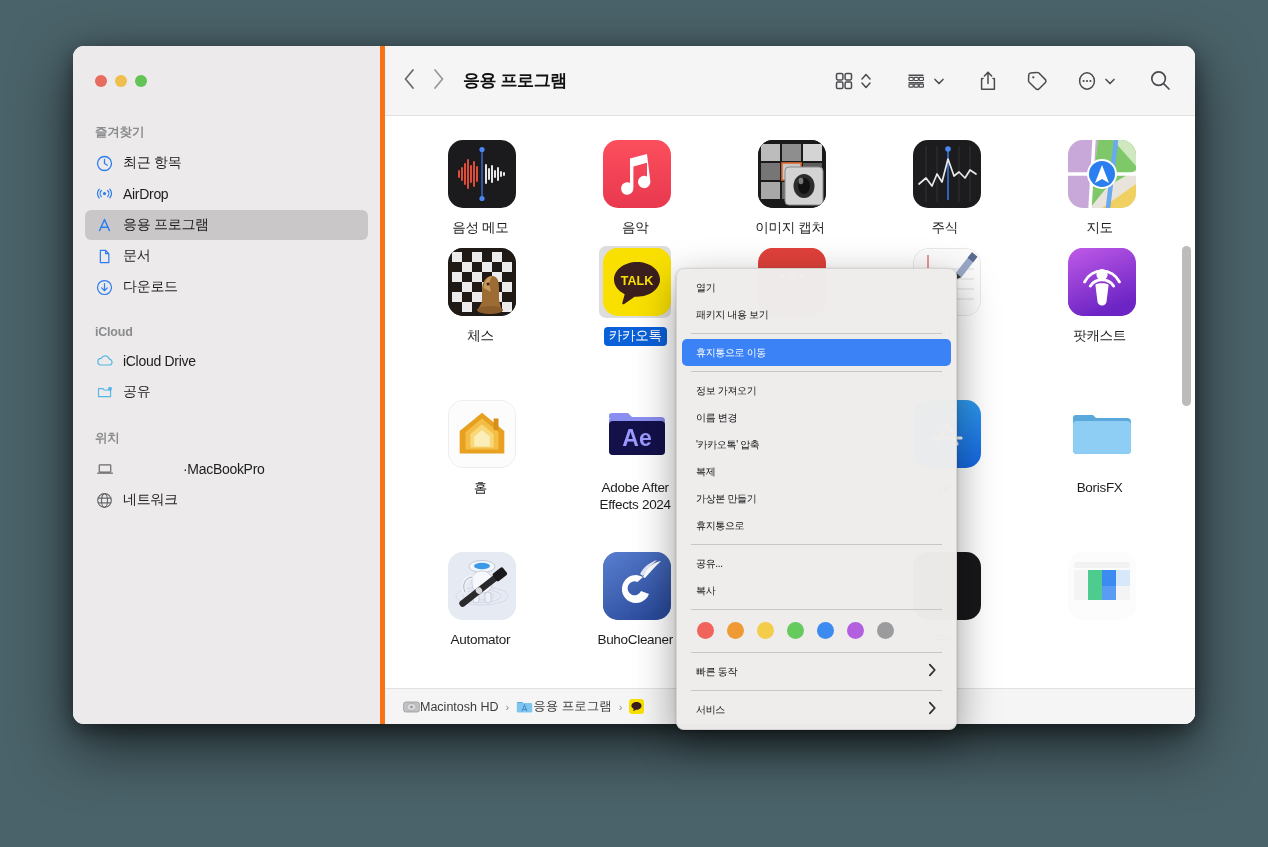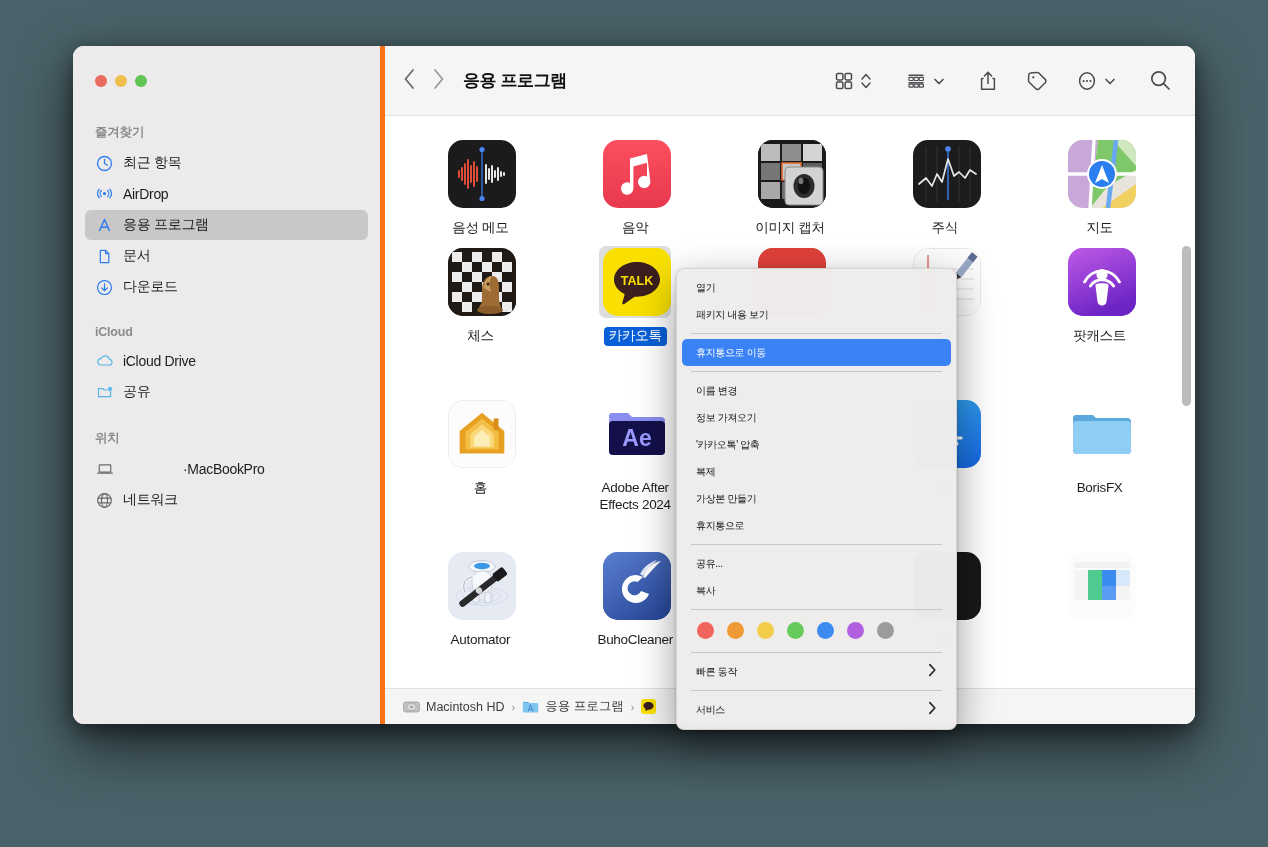--- a/index.html
+++ b/index.html
@@ -161,21 +161,21 @@
   
   .pathbar {
     flex: 0 0 36px; height: 36px;
     background: #f6f5f5;
     border-top: 1px solid #e2e0e0;
     display: flex; align-items: center;
     padding-left: 18px;
     gap: 7px;
     font-size: 12.5px; color: #3b3b3d;
   }
-  .pb-item { display: flex; align-items: center; gap: 6px; white-space: nowrap; }
+  .pb-item { display: flex; align-items: center; white-space: nowrap; }
   .pb-sep { color: #8b8b8e; font-size: 11px; }
 
   
   .vscroll {
     position: absolute; right: 4px; top: 130px;
     width: 9px; height: 160px;
     background: #bdbcbc; border-radius: 5px;
   }
 
   
@@ -845,24 +845,24 @@
 
     <div class="mdiv"></div>
 
     <div class="mi hl">
       <span>휴지통으로 이동</span>
     </div>
 
     <div class="mdiv"></div>
 
     <div class="mi">
+      <span>정보 가져오기</span>
+    </div>
+    <div class="mi">
       <span>이름 변경</span>
-    </div>
-    <div class="mi">
-      <span>정보 가져오기</span>
     </div>
     <div class="mi">
       <span>'카카오톡' 압축</span>
     </div>
     <div class="mi">
       <span>복제</span>
     </div>
     <div class="mi">
       <span>가상본 만들기</span>
     </div>

